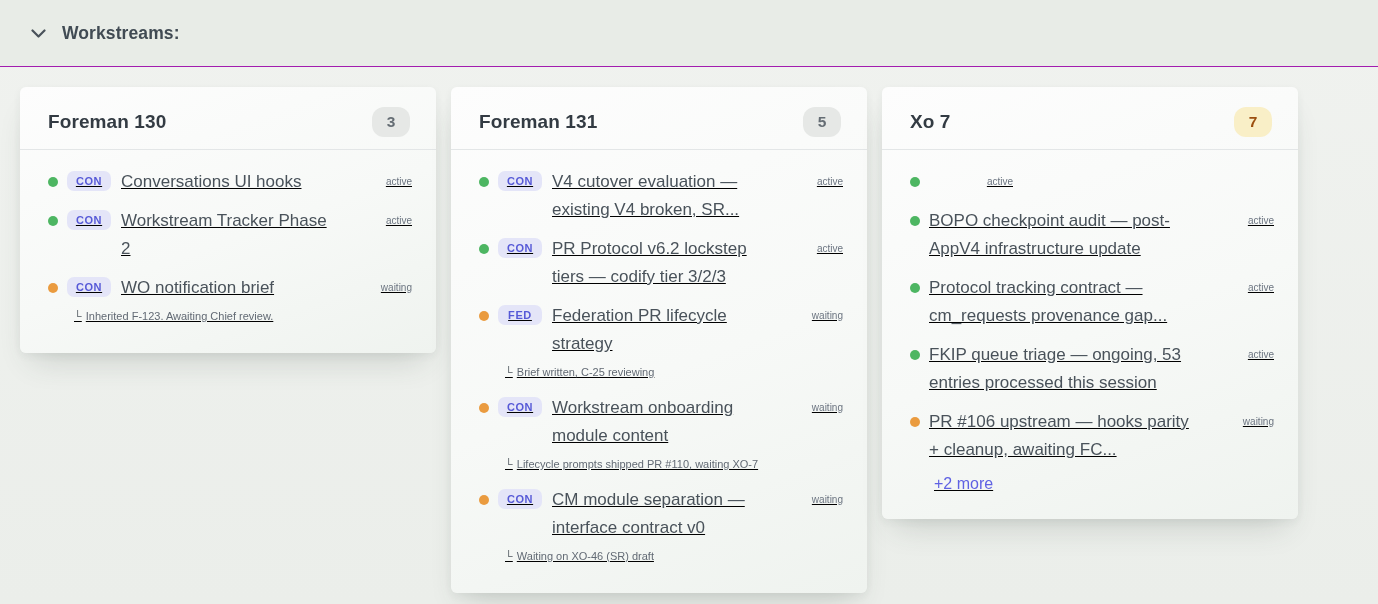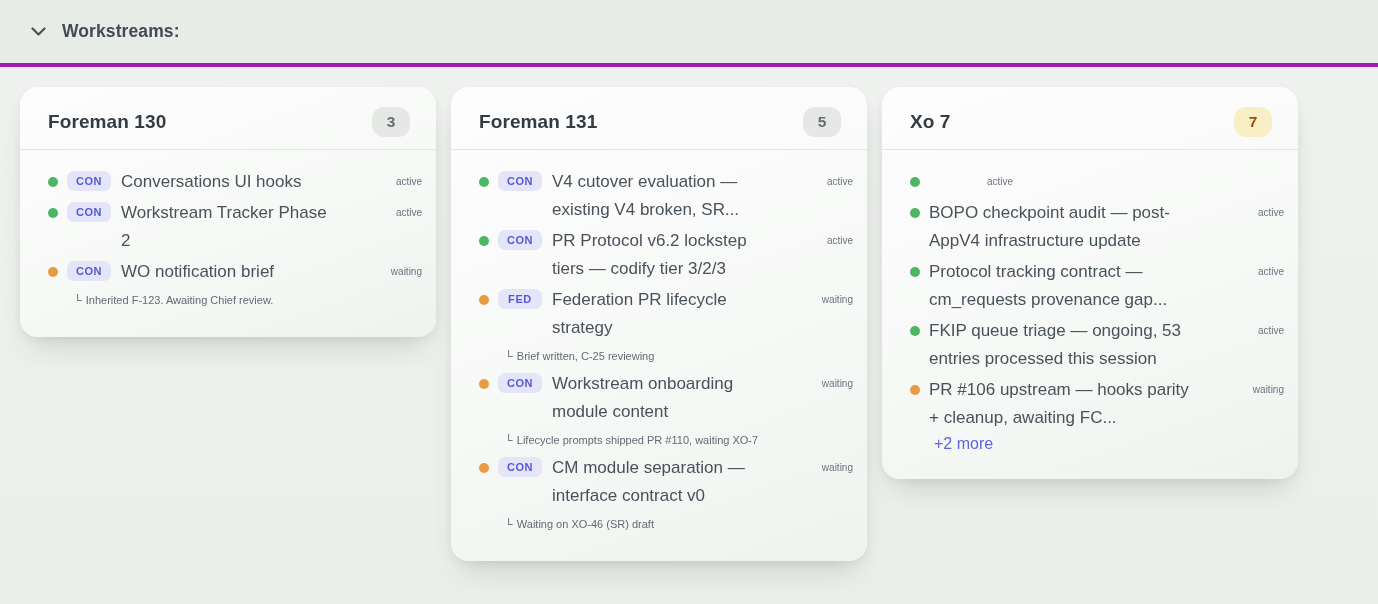--- a/index.html
+++ b/index.html
@@ -7,21 +7,21 @@
   body {
     font-family: "Liberation Sans", sans-serif;
     background: linear-gradient(#f0f2ef, #ebeeea);
     -webkit-font-smoothing: antialiased;
   }
 
   
   .topbar {
     height: 67px;
     background: #e8ece7;
-    border-bottom: 4px solid #a21caf;
+    border-bottom: 1px solid #a21caf;
     display: flex;
     align-items: center;
     padding-left: 28px;
   }
   .chev-btn {
     width: 20px; height: 20px;
     display: flex; align-items: center; justify-content: center;
     cursor: pointer;
     margin-right: 14px;
   }
@@ -35,21 +35,21 @@
   
   .cards-row {
     display: flex;
     align-items: flex-start;
     gap: 15px;
     padding: 20px 0 0 20px;
   }
   .card {
     width: 416px;
     flex: 0 0 416px;
-    border-radius: 18px;
+    border-radius: 6px;
     background: linear-gradient(160deg, #fdfdfd 0%, #f7f9f7 55%, #eff3ef 100%);
     box-shadow: 0 18px 30px -12px rgba(55, 70, 60, 0.20), 0 3px 8px rgba(55, 70, 60, 0.06);
   }
 
   .card-head {
     display: flex;
     align-items: center;
     justify-content: space-between;
     padding: 20px 26px 12px 28px;
     border-bottom: 1px solid #e3e6e7;
@@ -73,22 +73,23 @@
   }
   .count-badge.amber {
     background: #f9efc7;
     color: #9c4f10;
     font-weight: 700;
   }
 
   .card-items {
     display: flex;
     flex-direction: column;
-    gap: 3px;
-    padding: 18px 14px 26px 28px;
+    gap: 11px;
+    padding: 18px 24px 26px 28px;
+    text-decoration: underline;
   }
   .item { display: flex; flex-direction: column; }
   .item-row { display: flex; align-items: flex-start; }
   .dot {
     flex: 0 0 10px;
     width: 10px; height: 10px;
     border-radius: 50%;
     margin: 9px 9px 0 0;
   }
   .dot.green  { background: #4db662; }

